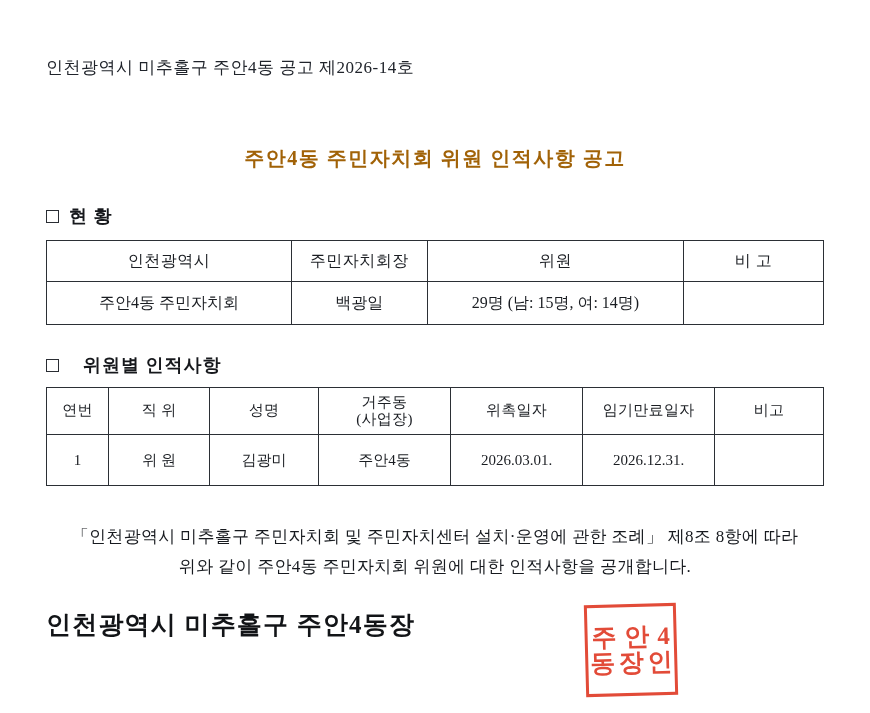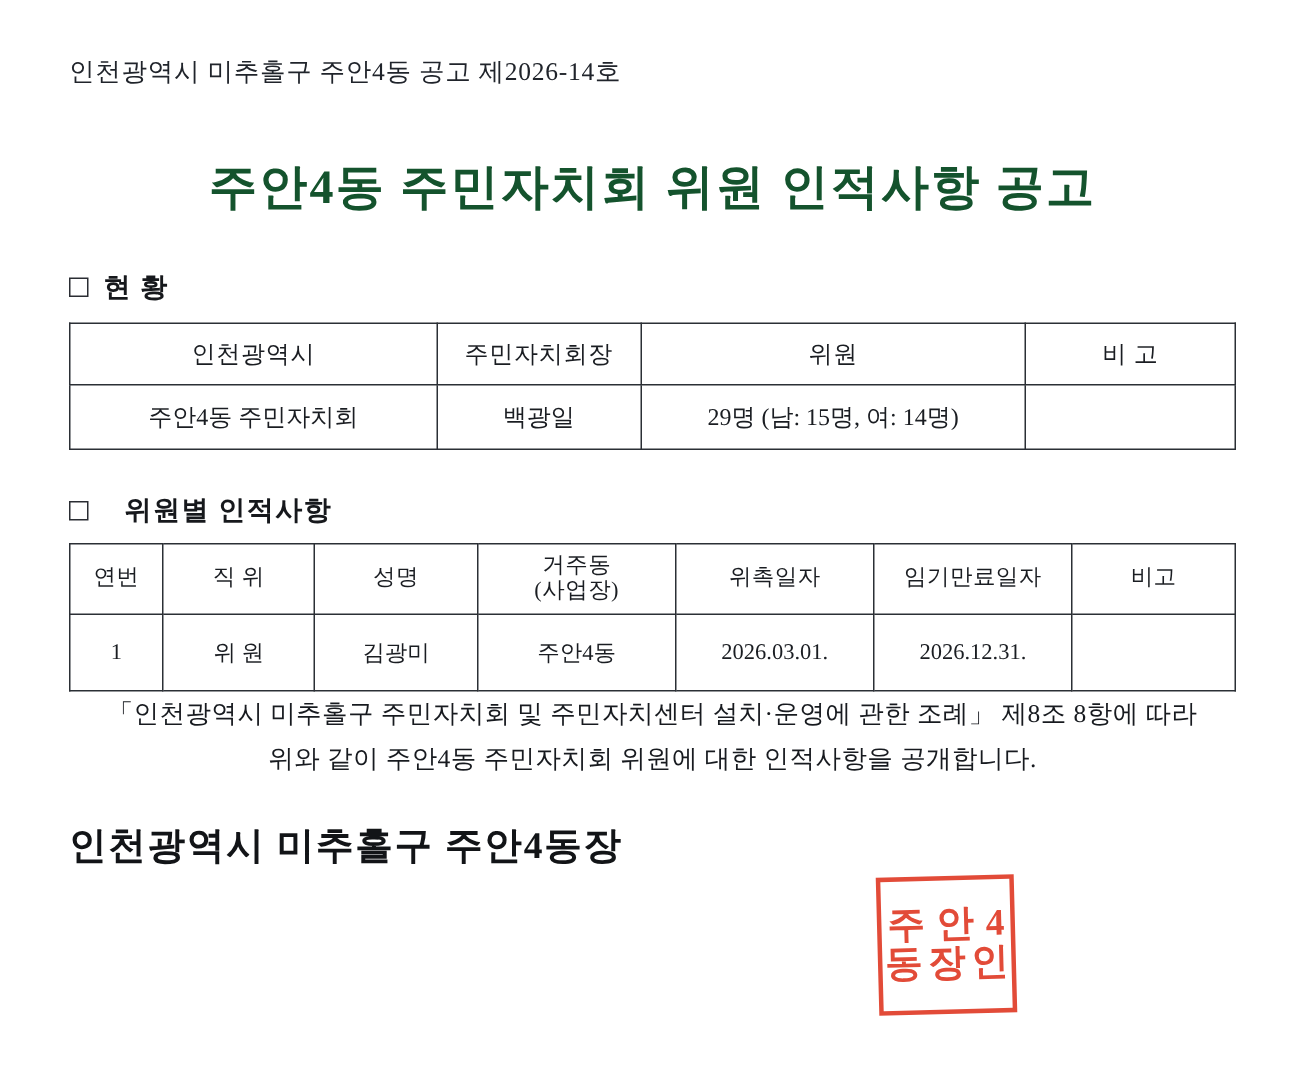--- a/index.html
+++ b/index.html
@@ -16,32 +16,32 @@
     position: relative;
   }
   .page {
     position: relative;
     width: 870px;
     height: 713px;
     box-sizing: border-box;
     padding: 0 46px;
   }
   .doc-number {
-    margin-top: 36px;
+    margin-top: 56px;
     font-size: 17px;
     letter-spacing: 0.5px;
     color: #20242b;
   }
   .doc-title {
-    margin-top: 44px;
-    text-align: center;
-    font-size: 32px;
+    margin-top: 66px;
+    text-align: center;
+    font-size: 20px;
     font-weight: bold;
     letter-spacing: 1.5px;
-    color: #14532d;
+    color: #a16207;
   }
   .section-heading {
     display: flex;
     align-items: center;
     gap: 10px;
     font-size: 18px;
     font-weight: bold;
     letter-spacing: 1px;
     color: #16181c;
   }
@@ -69,20 +69,21 @@
     padding: 0 2px;
   }
   table.status-table th { height: 40px; font-weight: normal; letter-spacing: 0.5px; }
   table.status-table td { height: 42px; }
   table.members-table th { height: 46px; font-weight: normal; line-height: 1.15; letter-spacing: 0.3px; font-size: 15px; }
   table.members-table td { height: 50px; font-size: 15px; }
   table.status-table, table.members-table {
     border: 1.8px solid #2b2f35;
   }
   .paragraph {
+    margin-top: 36px;
     text-align: center;
     font-size: 17px;
     line-height: 1.75;
     letter-spacing: 0.3px;
     color: #171a1f;
   }
   .date-line {
     margin-top: 26px;
     text-align: center;
     font-size: 18px;

